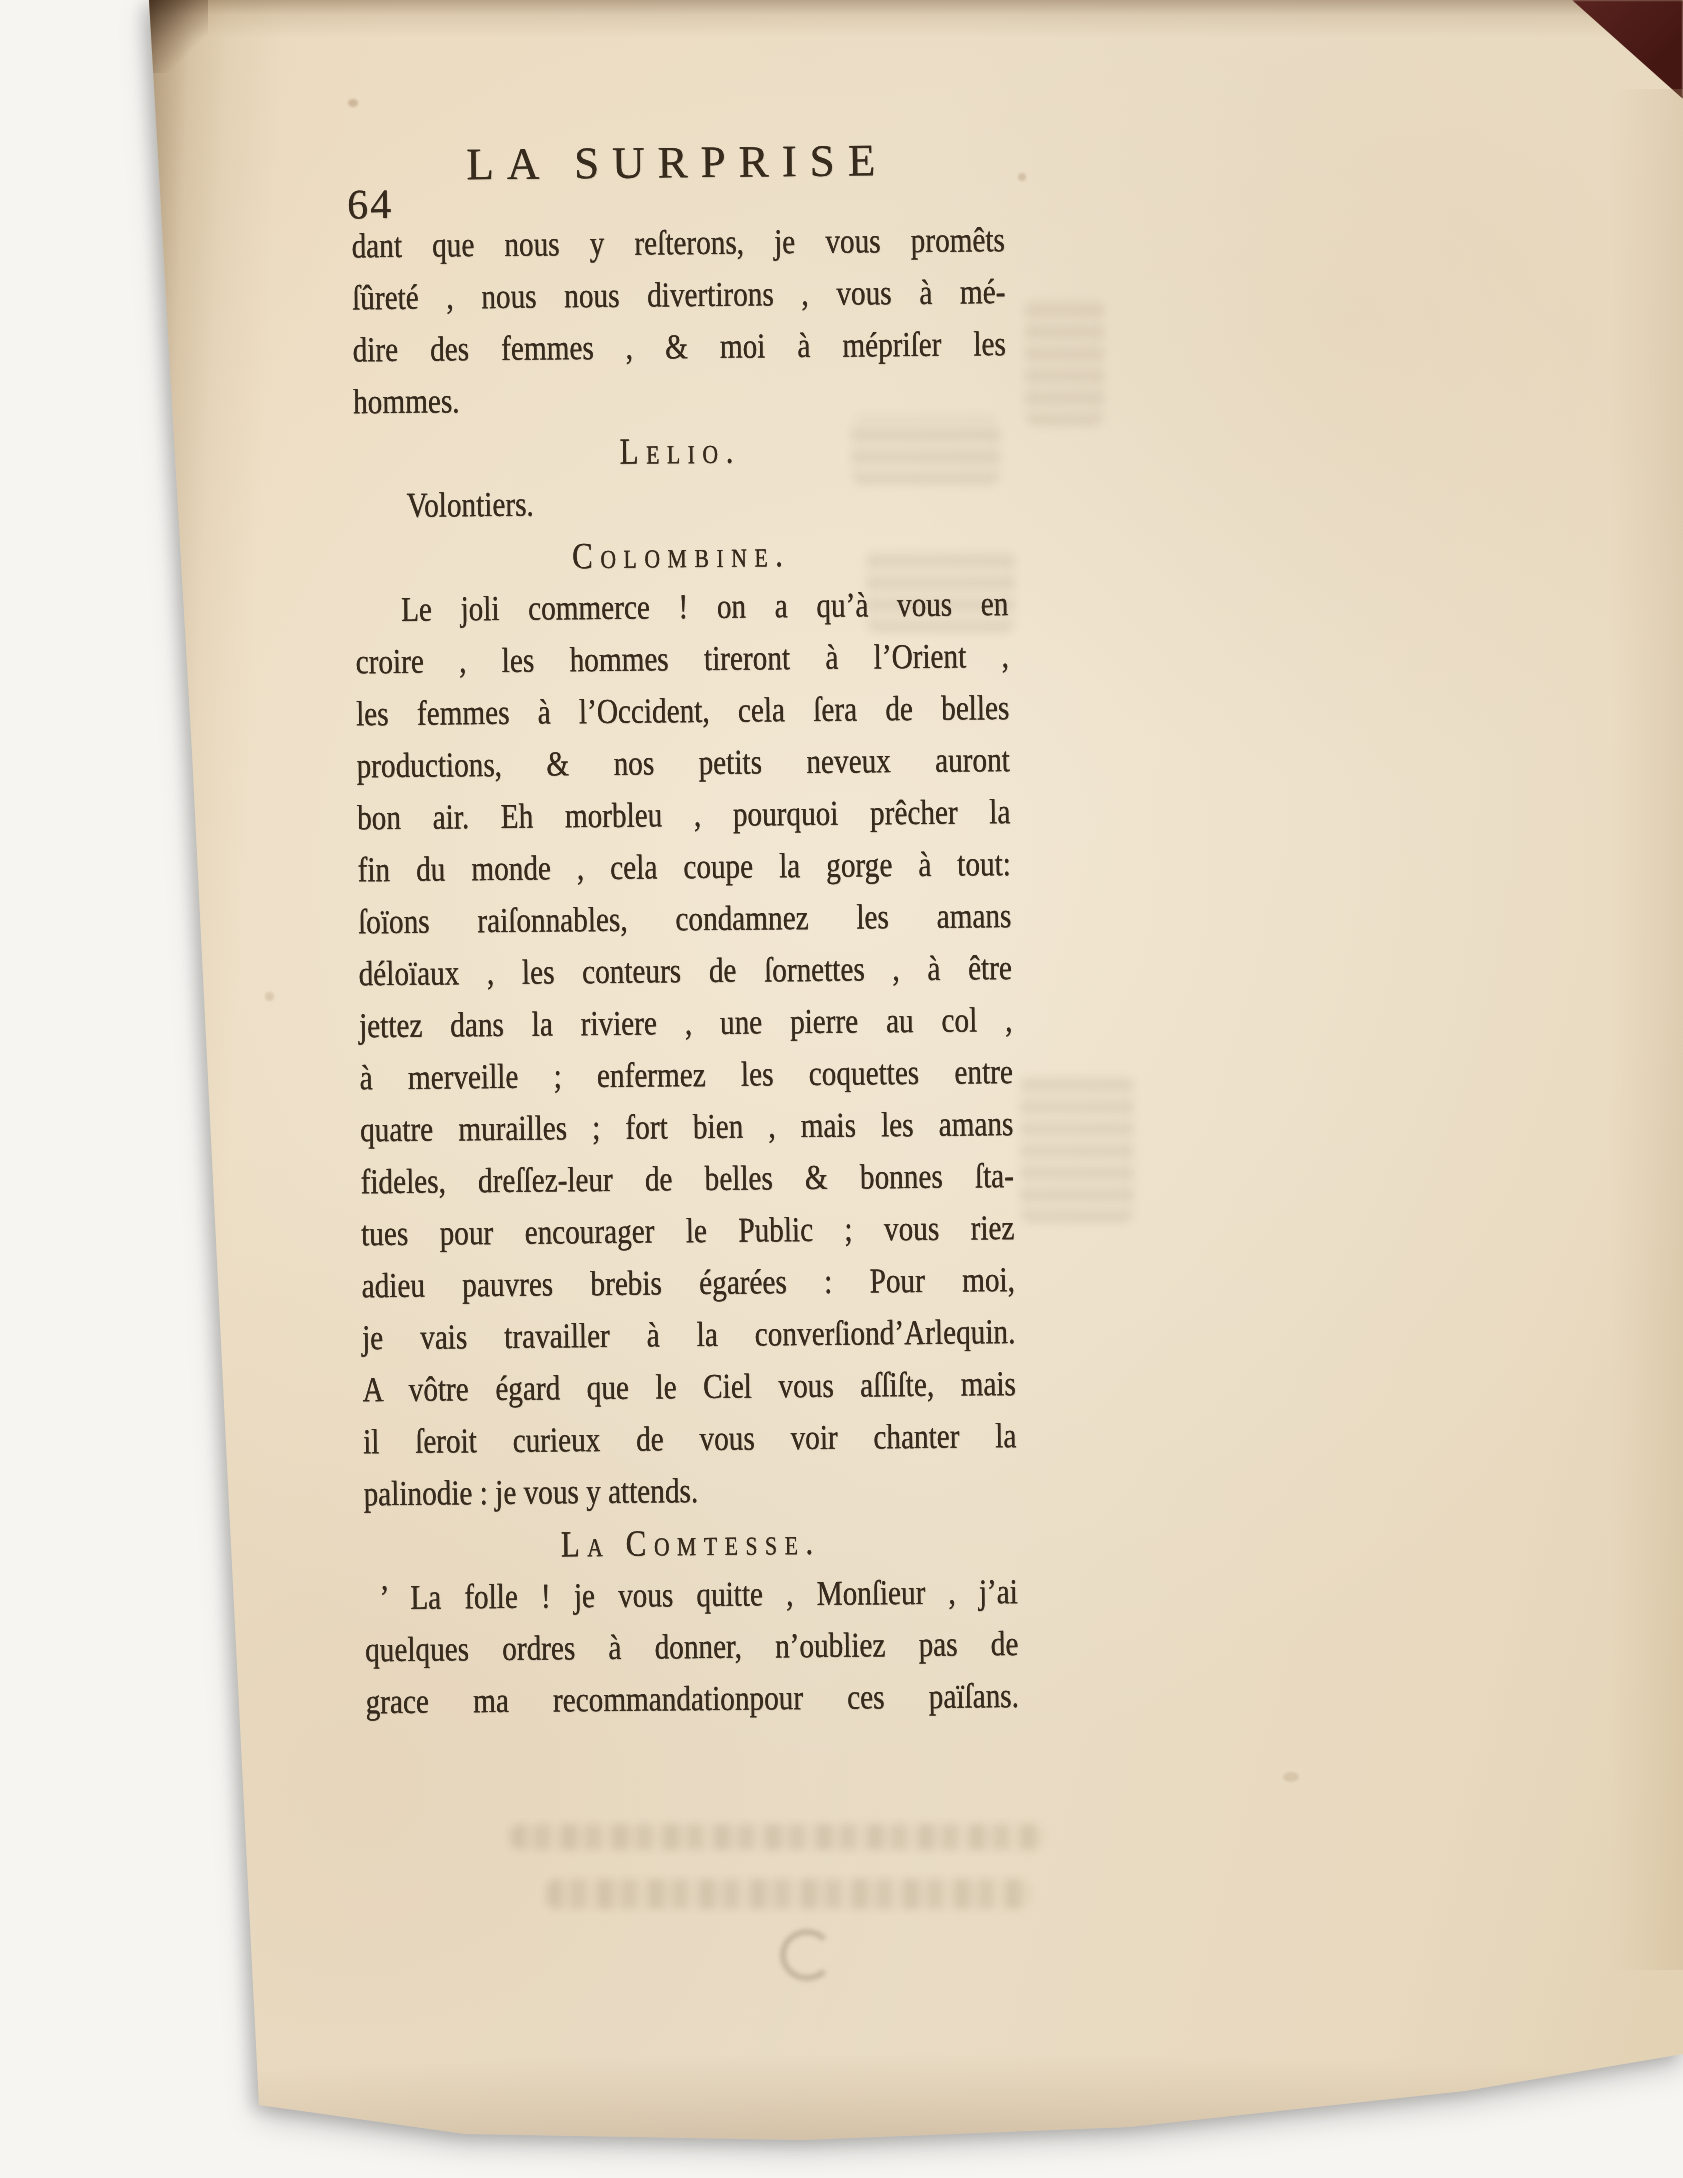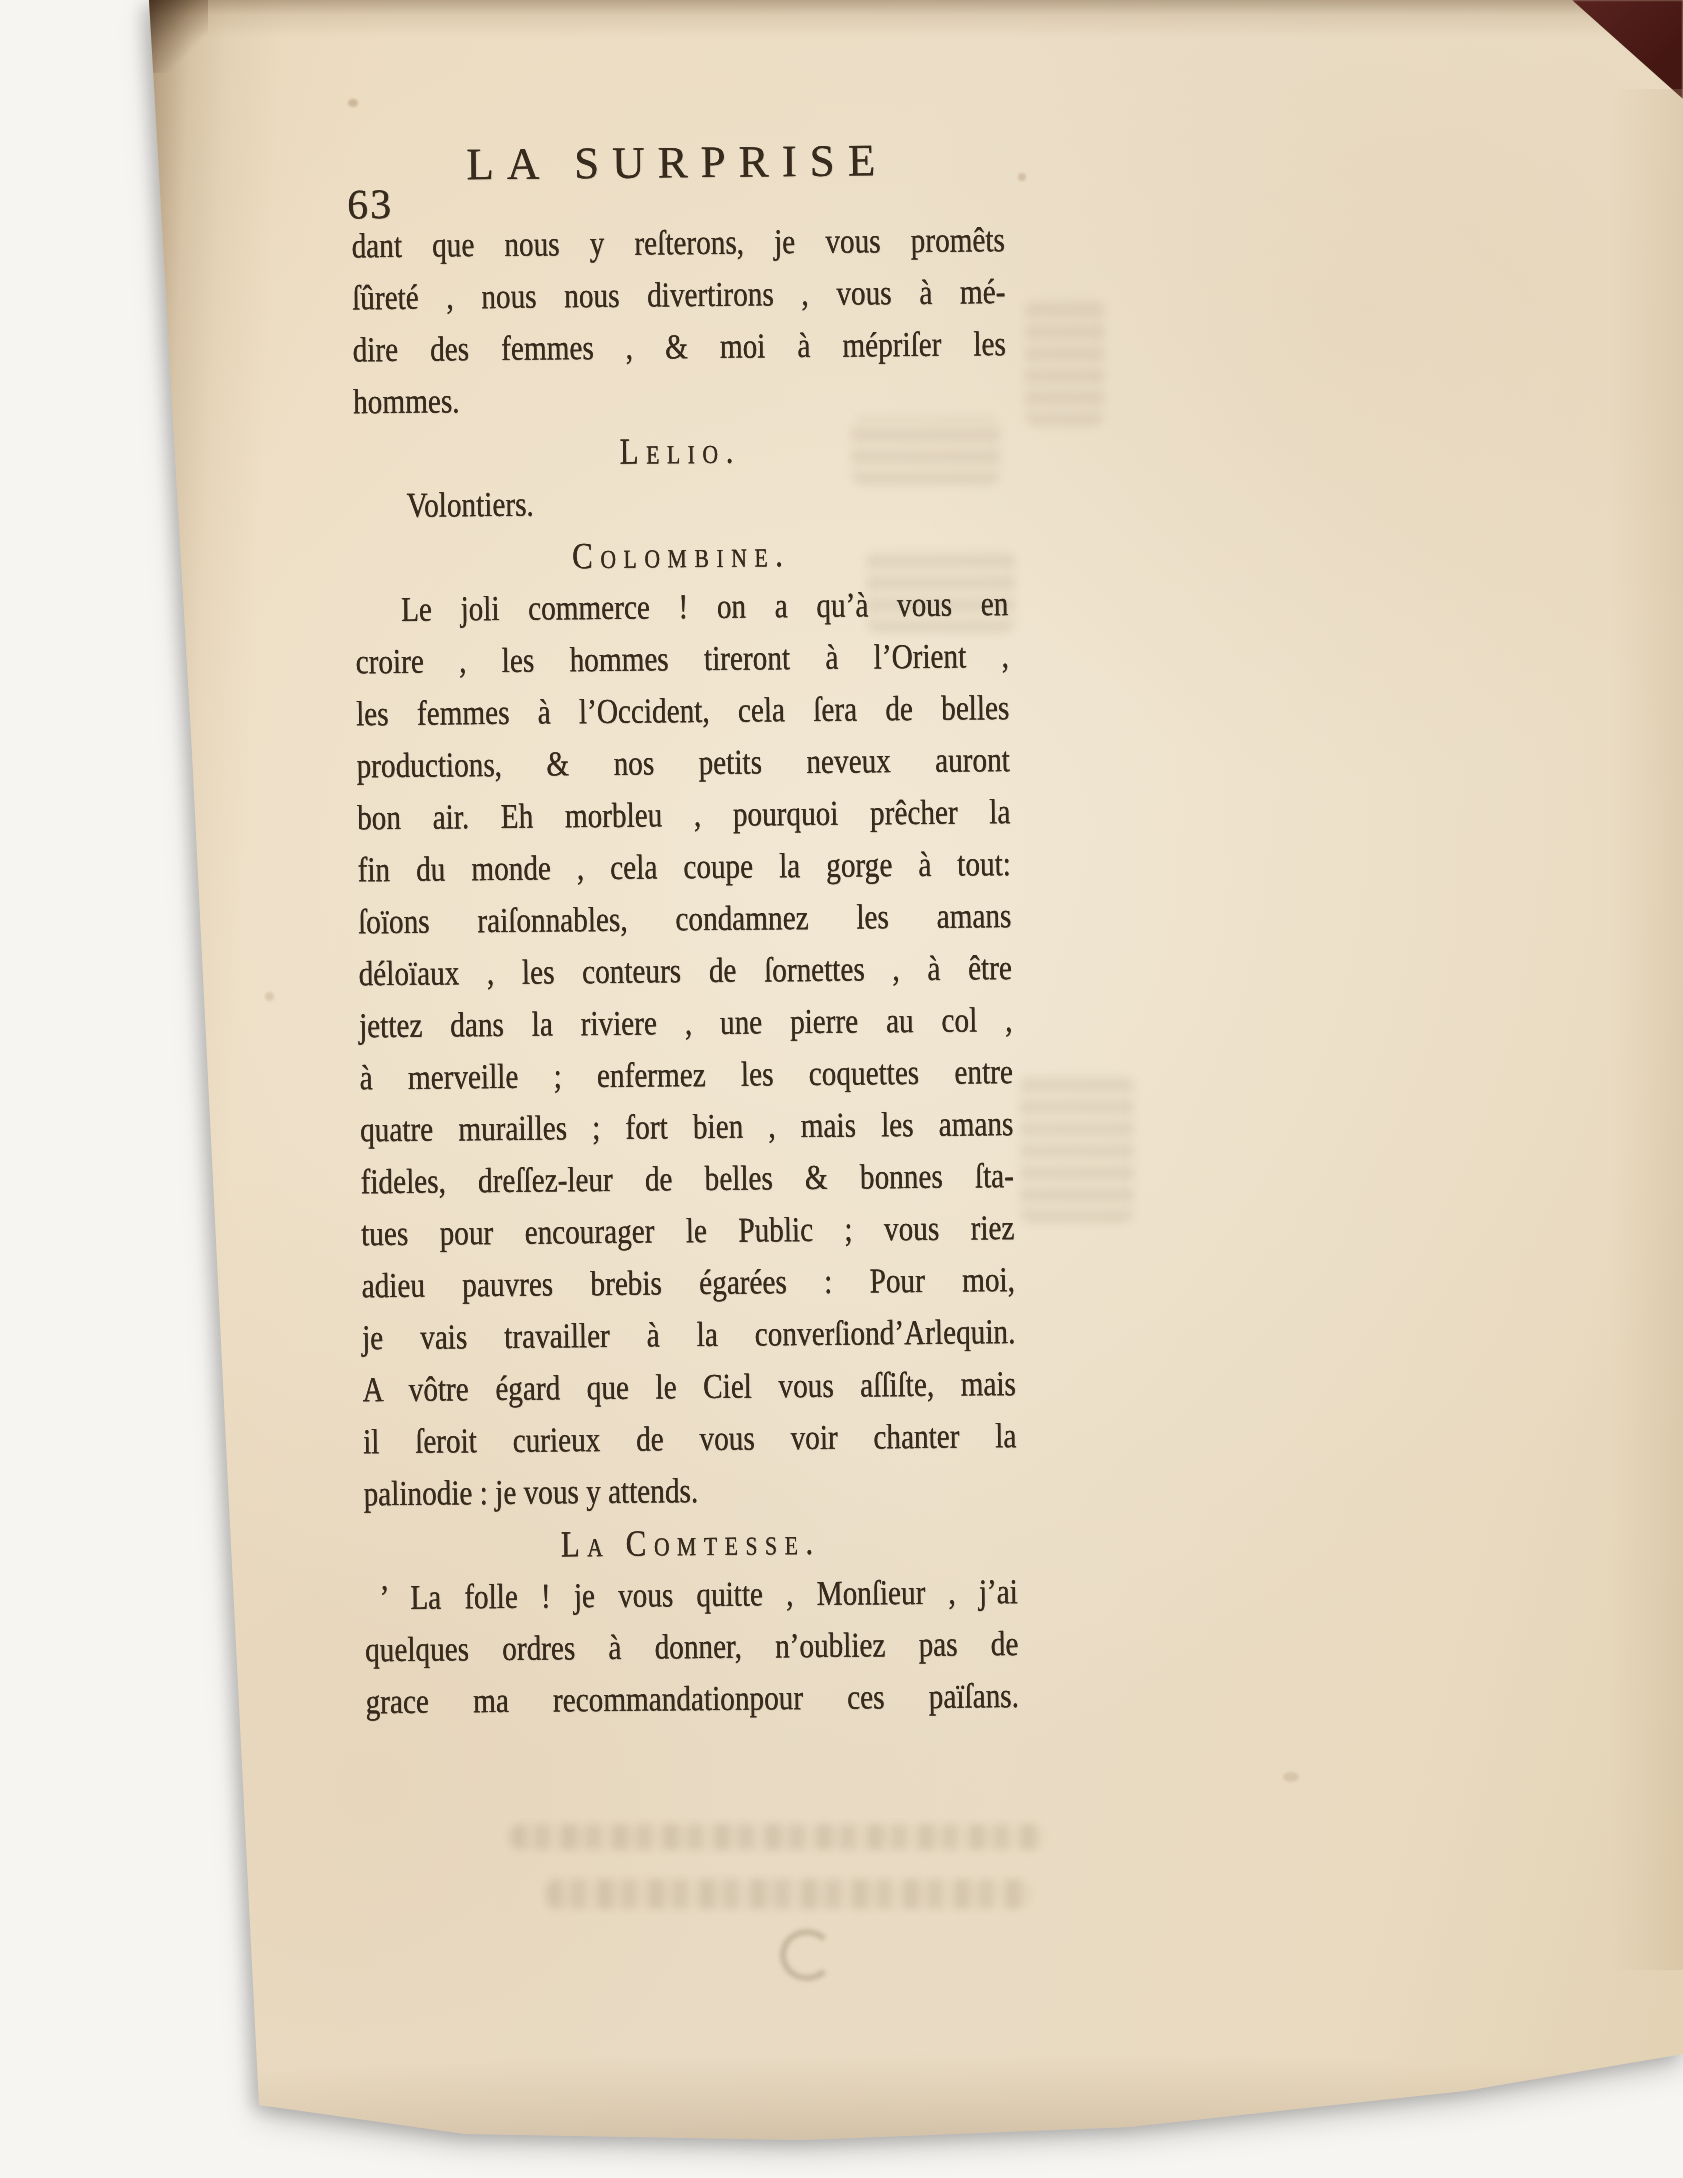--- a/index.html
+++ b/index.html
@@ -73,21 +73,21 @@
       <div class="ghost-line" style="left:546px;top:1879px;width:485px;height:30px;"></div>
       <div class="ghost-c"></div>
 
       <div class="speck" style="left:348px;top:99px;width:10px;height:8px;opacity:.5;"></div>
       <div class="speck" style="left:1018px;top:173px;width:8px;height:8px;opacity:.4;"></div>
       <div class="speck" style="left:1283px;top:1772px;width:16px;height:10px;opacity:.28;"></div>
       <div class="speck" style="left:265px;top:992px;width:9px;height:9px;opacity:.3;"></div>
 
       <div class="text-block">
         <div class="header-row">
-          <span class="pagenum">63</span>
+          <span class="pagenum">64</span>
           <span class="title">LA SURPRISE</span>
         </div>
         <div class="lines" id="lines">
             <div class="line body">dant que nous y reſterons, je vous promêts</div>
             <div class="line body">ſûreté , nous nous divertirons , vous à mé-</div>
             <div class="line body">dire des femmes , &amp; moi à mépriſer les</div>
             <div class="line body end">hommes.</div>
             <div class="line speaker">Lelio.</div>
             <div class="line body end indent-sm">Volontiers.</div>
             <div class="line speaker">Colombine.</div>

